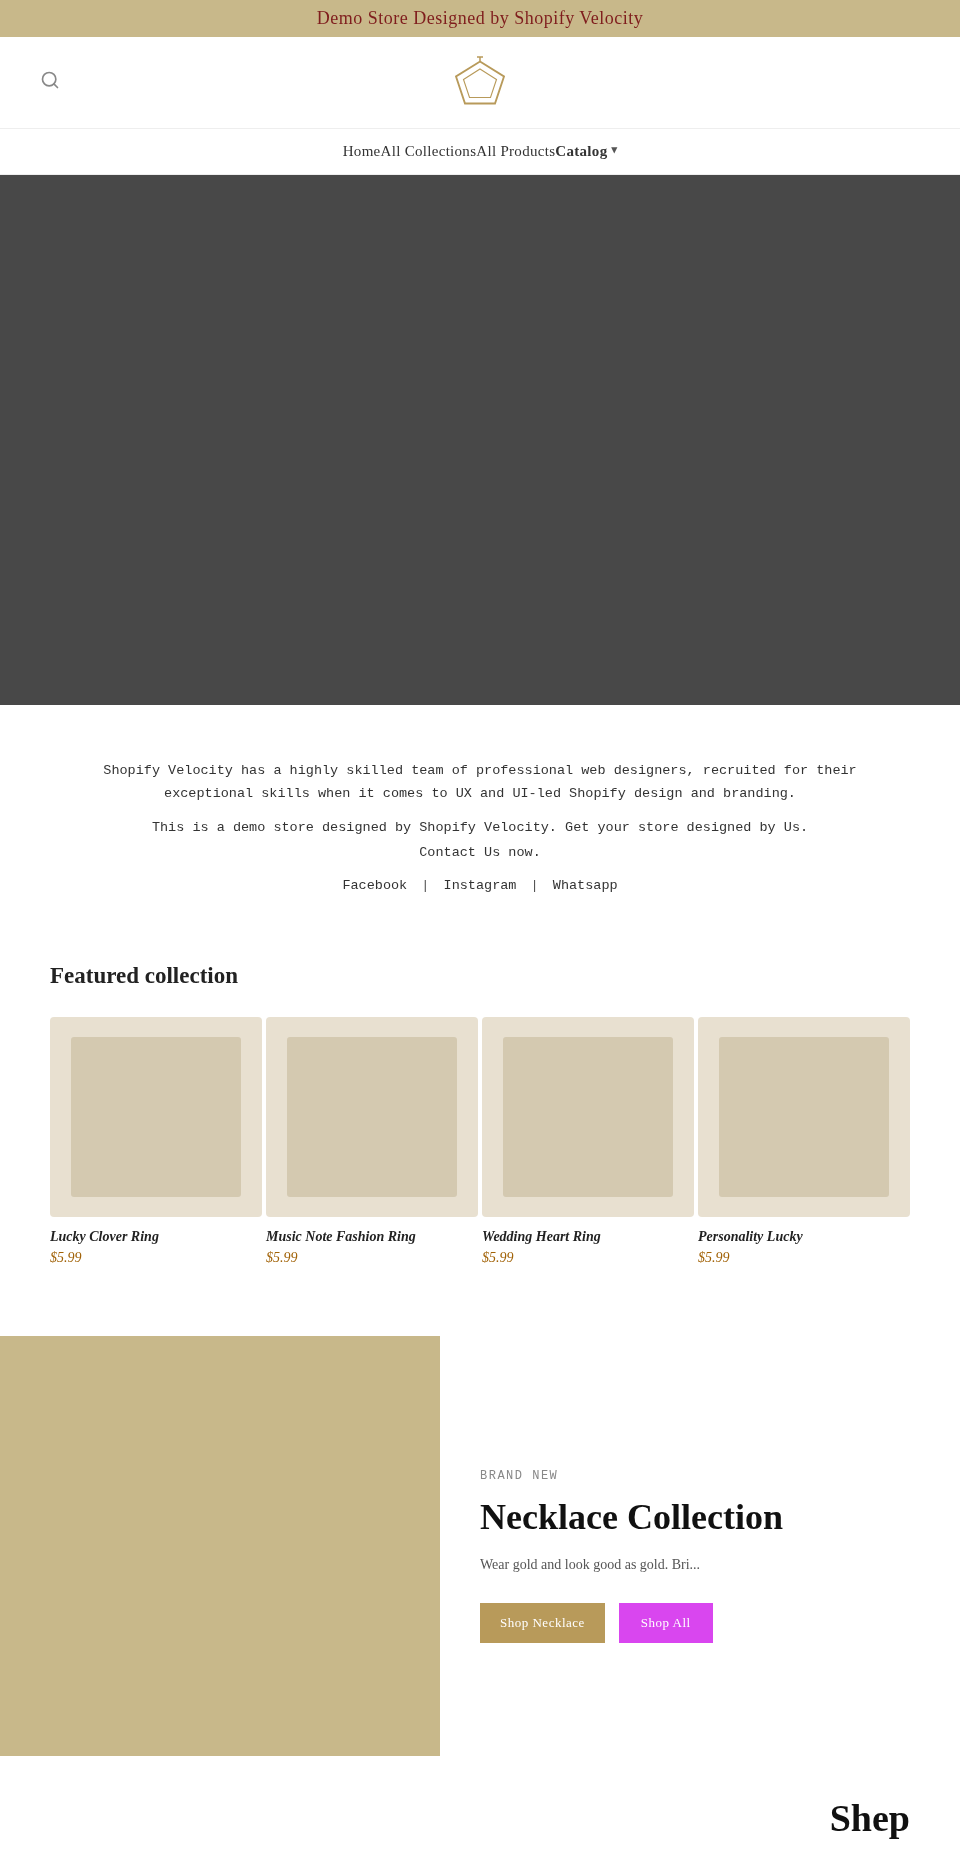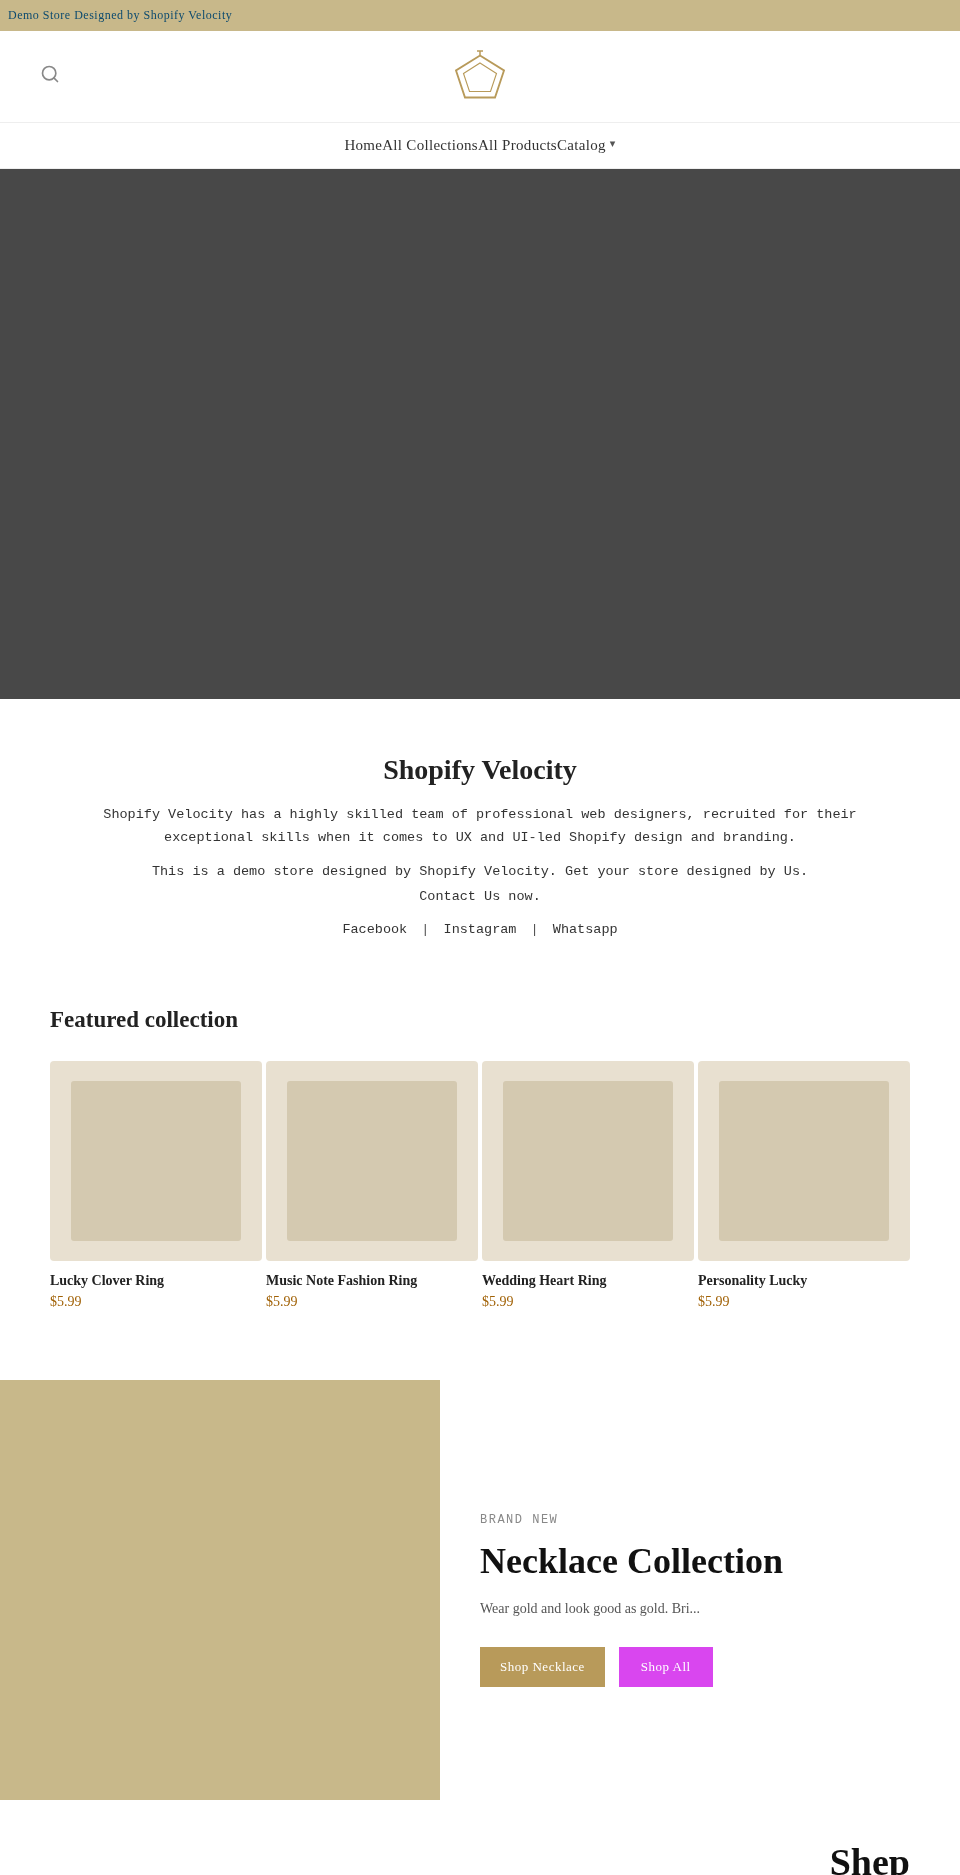--- a/index.html
+++ b/index.html
@@ -1,24 +1,24 @@
 <!DOCTYPE html>
 <html><head>
   <meta charset="utf-8">
   <style>
     * { margin: 0; padding: 0; box-sizing: border-box; }
     body { font-family: Georgia, serif; background: #fff; color: #222; width: 960px; }
 
     
     .top-banner {
       background: #c8b88a;
-      text-align: left;
+      text-align: center;
       padding: 8px;
-      font-size: 12px;
-      color: #0c4a6e;
+      font-size: 18px;
+      color: #7f1d1d;
       letter-spacing: 0.5px;
     }
 
     
     .header {
       display: flex;
       align-items: center;
       justify-content: center;
       padding: 18px 40px;
       position: relative;
@@ -63,20 +63,21 @@
       font-size: 15px;
       color: #333;
       text-decoration: none;
       cursor: pointer;
       letter-spacing: 0.3px;
     }
     .nav-catalog {
       display: flex;
       align-items: flex-start;
       gap: 4px;
+      font-weight: bold;
     }
     .chevron {
       font-size: 11px;
       color: #555;
     }
 
     
     .hero {
       width: 100%;
       height: 530px;
@@ -137,20 +138,21 @@
     .featured-title {
       font-family: Georgia, serif;
       font-size: 23px;
       font-weight: bold;
       margin-bottom: 28px;
     }
     .products-grid {
       display: flex;
       gap: 4px;
       overflow: hidden;
+      font-style: italic;
     }
     .product-card {
       flex: 1;
       min-width: 0;
       cursor: pointer;
     }
     .product-image {
       width: 100%;
       height: 200px;
       background: #e8e0d0;
@@ -288,21 +290,20 @@
   <div class="nav-item nav-catalog">
     <span>Catalog</span>
     <span class="chevron">▾</span>
   </div>
 </nav>
 
 <div class="hero">
 </div>
 
 <div class="about-section">
-  <h2 class="about-title">Shopify Velocity</h2>
   <p class="about-desc">Shopify Velocity has a highly skilled team of professional web designers, recruited for their exceptional skills when it comes to UX and UI-led Shopify design and branding.</p>
   <p class="about-demo">This is a demo store designed by Shopify Velocity. Get your store designed by Us.</p>
   <p class="about-contact">Contact Us now.</p>
   <div class="social-links">
     <a>Facebook</a>
     <span class="social-sep">|</span>
     <a>Instagram</a>
     <span class="social-sep">|</span>
     <a>Whatsapp</a>
   </div>

